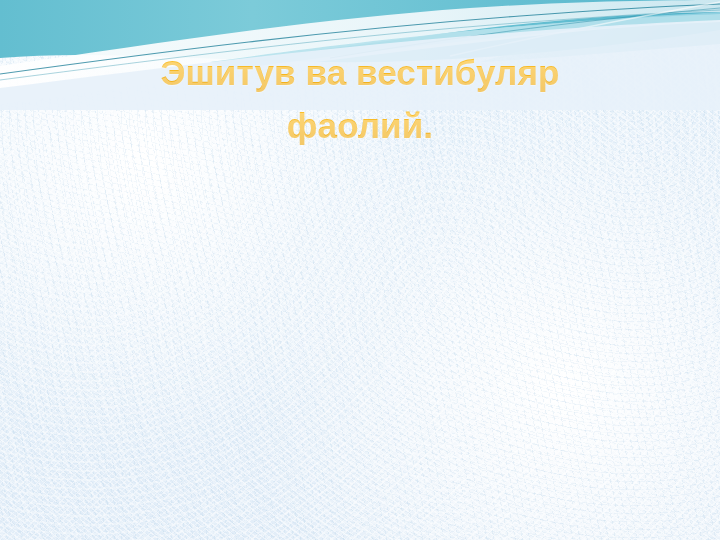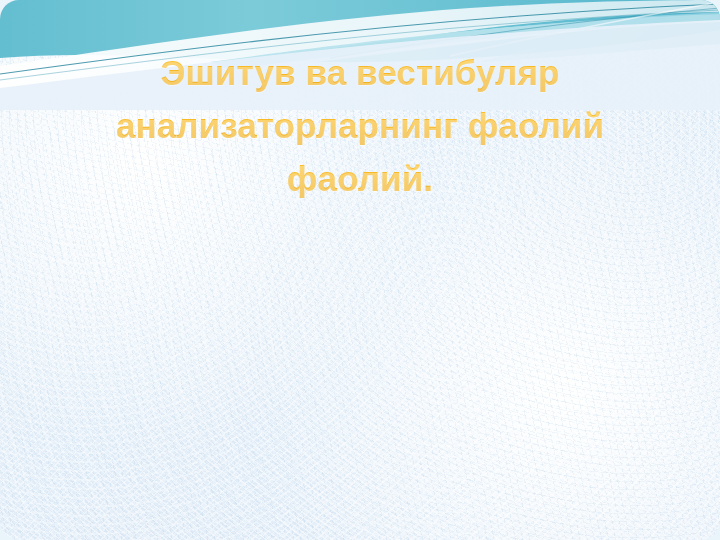--- a/index.html
+++ b/index.html
@@ -13,21 +13,20 @@
     font-family: "Liberation Sans", sans-serif;
     background: #eaf4fb;
   }
 
   #slide {
     position: relative;
     width: 720px;
     height: 540px;
     overflow: hidden;
     background: #e7f1fa;
-    border-radius: 19px;
   }
 
   
   .bg-base {
     position: absolute;
     inset: 0;
     background:
       radial-gradient(circle at 20% 30%, #ffffff 0%, rgba(255,255,255,0) 42%),
       radial-gradient(circle at 78% 72%, #ffffff 0%, rgba(255,255,255,0) 45%),
       linear-gradient(170deg, #eaf4fc 0%, #e4eff9 48%, #e2edf8 100%);
@@ -128,17 +127,16 @@
       <path d="M0,80 C170,58 340,36 530,22 C610,16 675,12 720,10" fill="none" stroke="#3f9db4" stroke-width=".8" opacity=".55"></path>
       <path d="M330,58 C440,40 560,22 720,8" fill="none" stroke="#2a8ea8" stroke-width="1" opacity=".5"></path>
       <path d="M450,56 C530,38 620,20 720,2" fill="none" stroke="#ffffff" stroke-width="1.4" opacity=".6"></path>
 
       <path d="M0,88 C160,68 330,46 520,32 C610,25 675,22 720,20 L720,110 H0 Z" fill="#e7f1fa" opacity=".92"></path>
     </svg>
   </div>
 
   <div class="title-block">
     <div class="title-line">Эшитув ва вестибуляр</div>
-    <div class="title-line">анализаторларнинг фаолий</div>
     <div class="title-line">фаолий.</div>
   </div>
 
 </div>
 
 </body></html>

